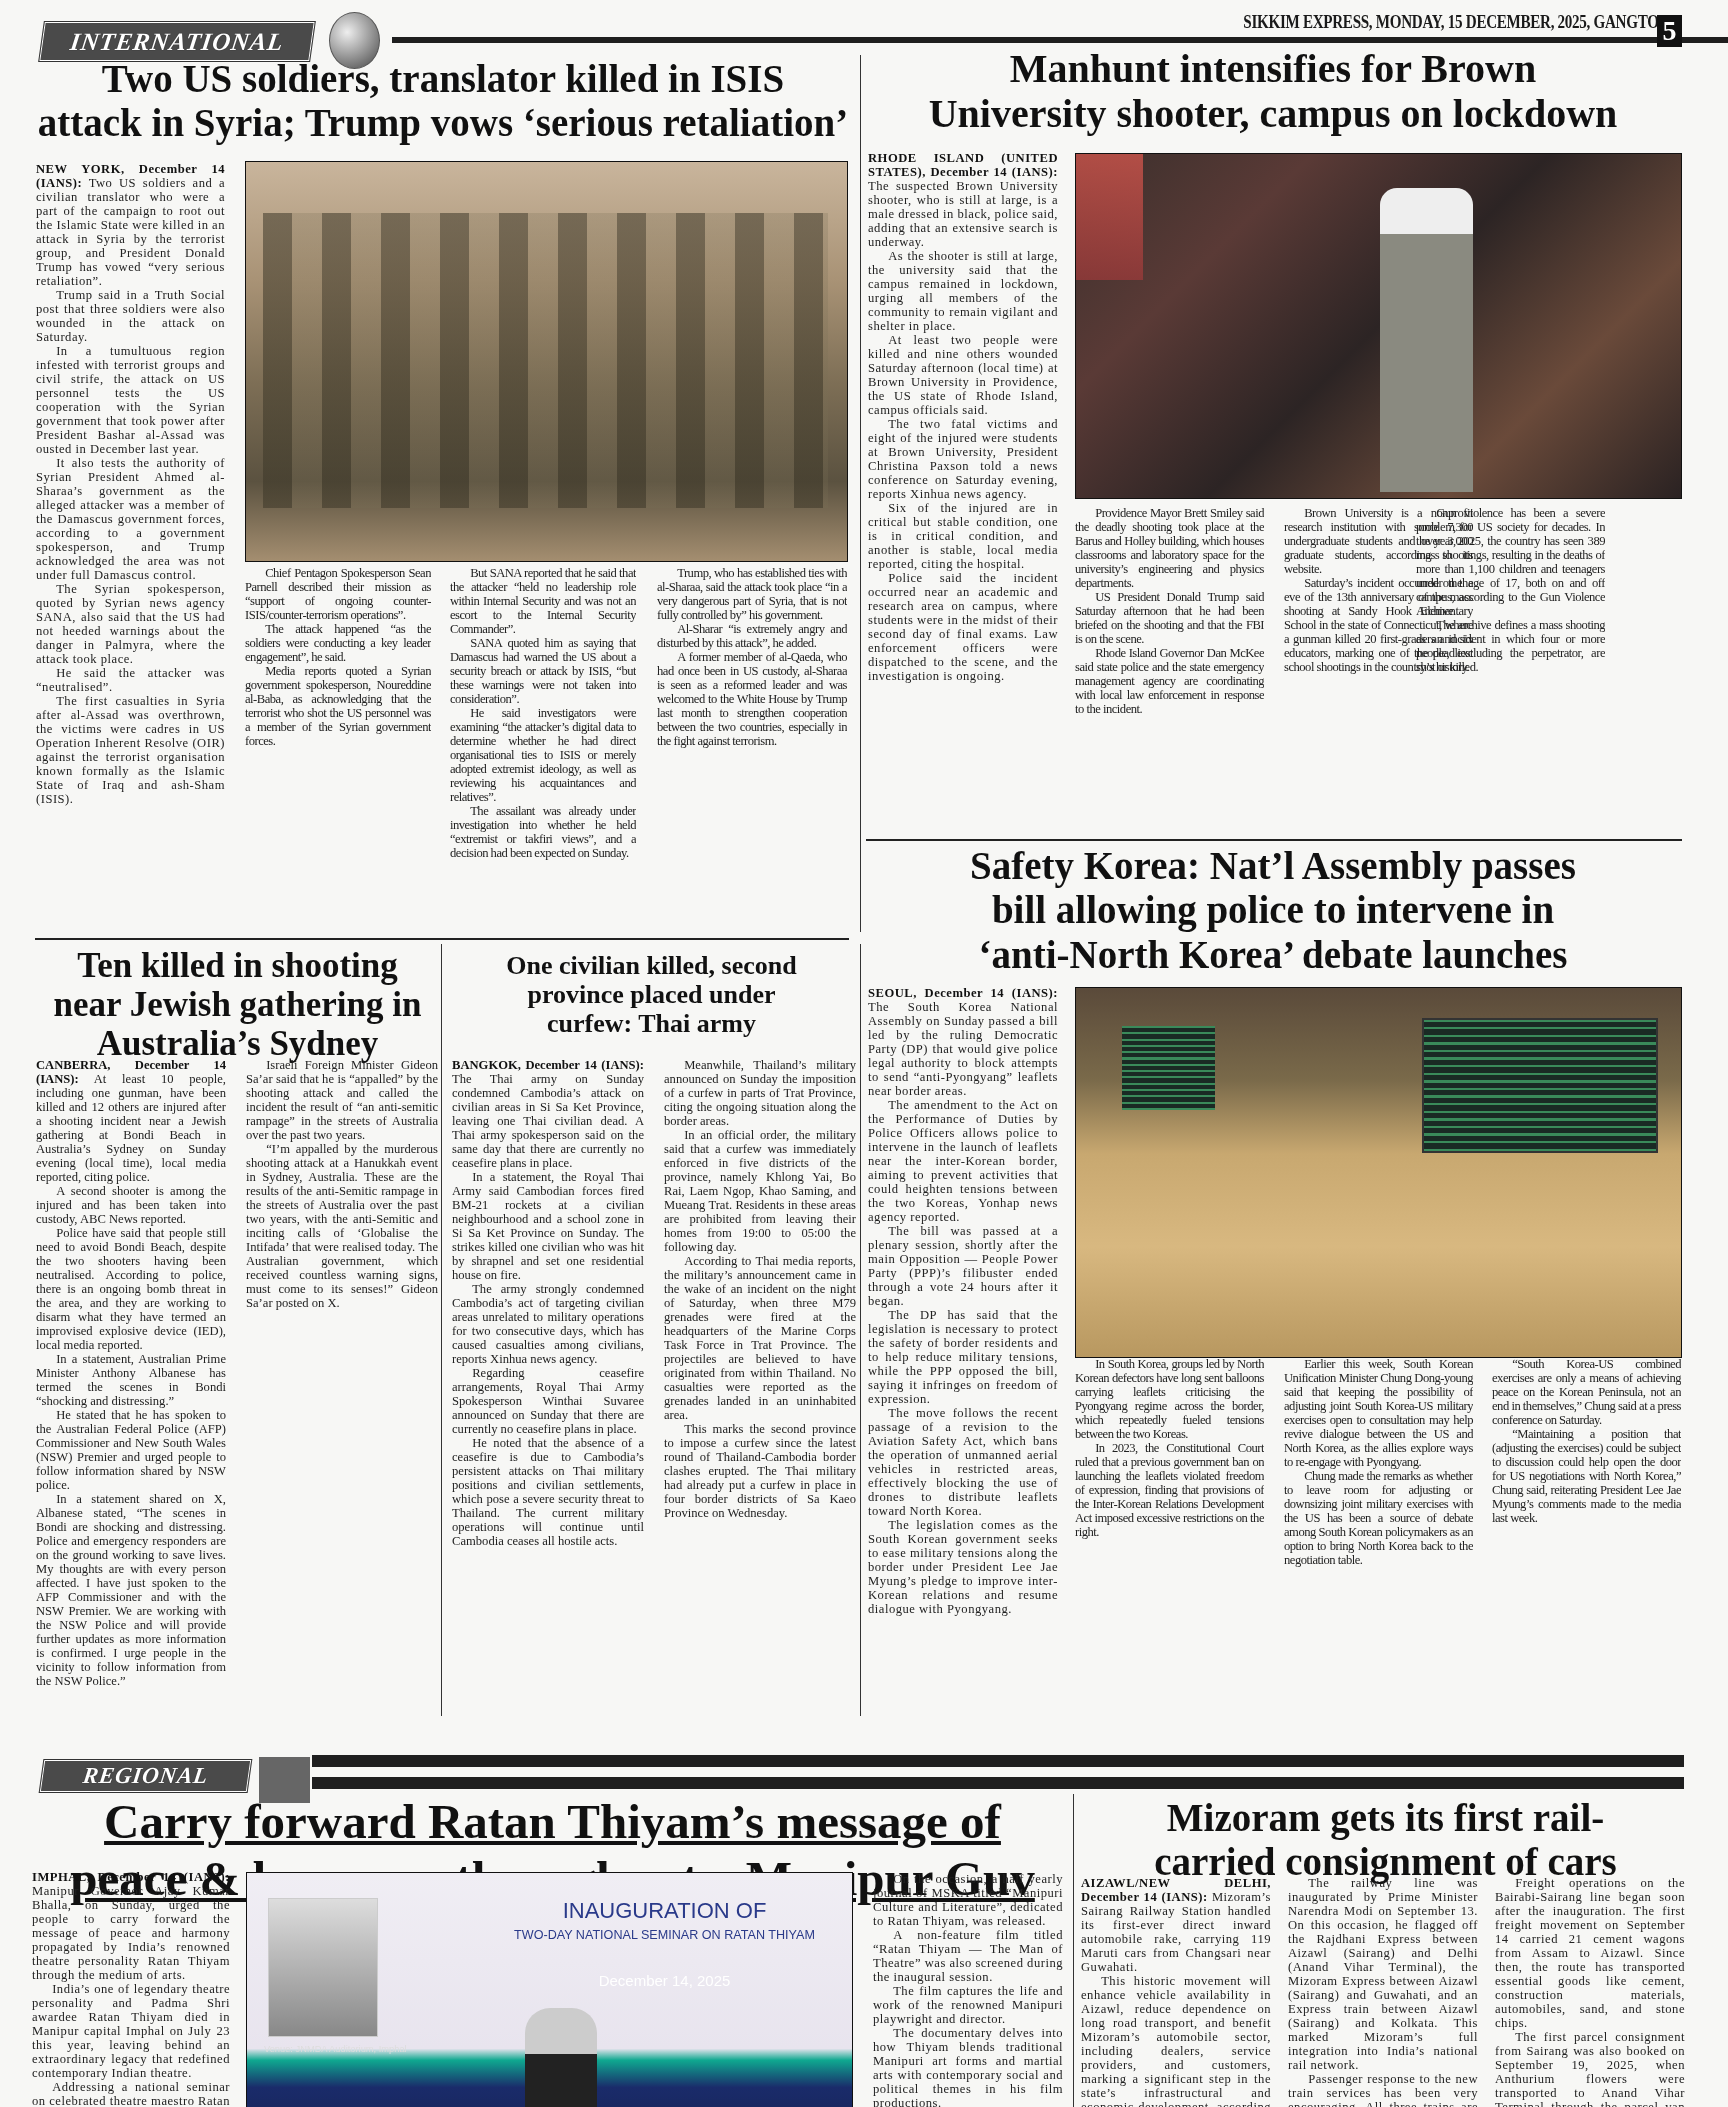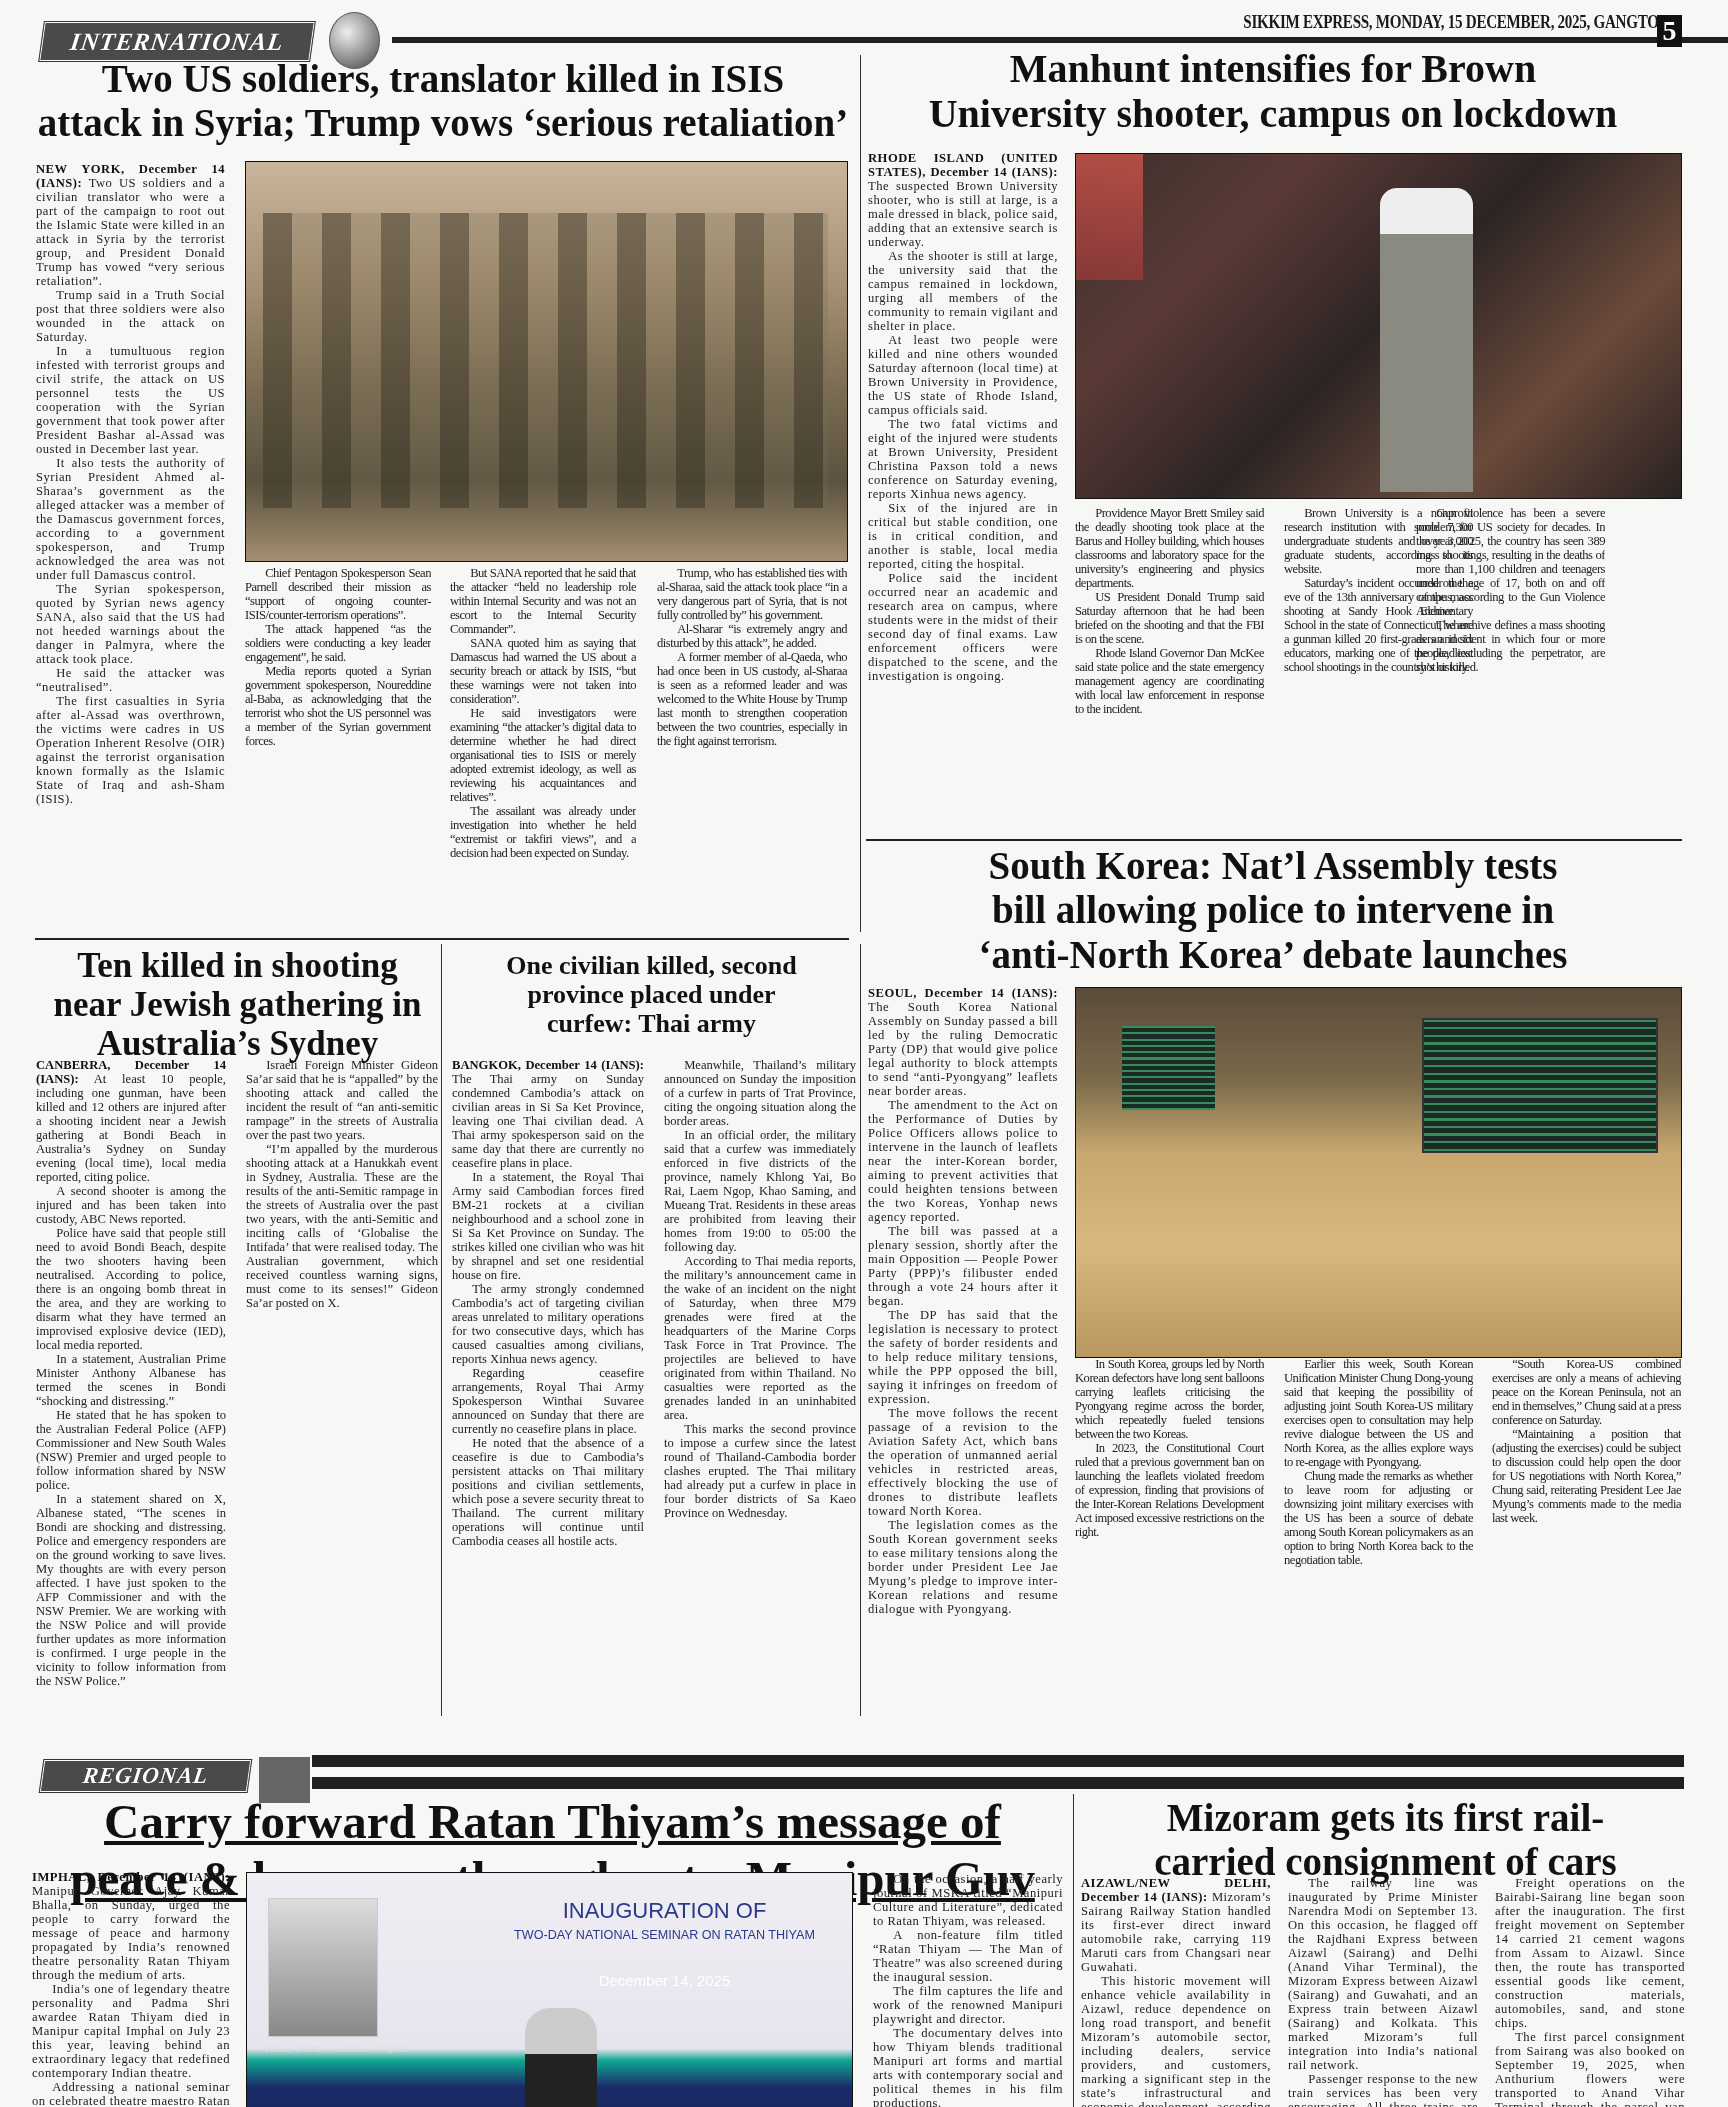--- a/index.html
+++ b/index.html
@@ -132,21 +132,21 @@
 </div>
 <div class="col" style="left:664px;top:1058px;width:192px;height:658px;">
   <p>Meanwhile, Thailand’s military announced on Sunday the imposition of a curfew in parts of Trat Province, citing the ongoing situation along the border areas.</p>
   <p>In an official order, the military said that a curfew was immediately enforced in five districts of the province, namely Khlong Yai, Bo Rai, Laem Ngop, Khao Saming, and Mueang Trat. Residents in these areas are prohibited from leaving their homes from 19:00 to 05:00 the following day.</p>
   <p>According to Thai media reports, the military’s announcement came in the wake of an incident on the night of Saturday, when three M79 grenades were fired at the headquarters of the Marine Corps Task Force in Trat Province. The projectiles are believed to have originated from within Thailand. No casualties were reported as the grenades landed in an uninhabited area.</p>
   <p>This marks the second province to impose a curfew since the latest round of Thailand-Cambodia border clashes erupted. The Thai military had already put a curfew in place in four border districts of Sa Kaeo Province on Wednesday.</p>
 </div>
 <div class="vrule" style="left:860px;top:944px;height:772px;"></div>
 
 <div class="hl" style="left:866px;top:844px;width:814px;font-size:39px;line-height:1.14;">
-  <span>South Korea: Nat’l Assembly tests</span>
+  <span>Safety Korea: Nat’l Assembly passes</span>
   <span>bill allowing police to intervene in</span>
   <span>‘anti-North Korea’ debate launches</span>
 </div>
 <div class="col wide" style="left:868px;top:986px;width:190px;height:731px;">
   <p class="lead"><span class="dl">SEOUL, December 14 (IANS):</span> <span>The South Korea National Assembly on Sunday passed a bill led by the ruling Democratic Party (DP) that would give police legal authority to block attempts to send “anti-Pyongyang” leaflets near border areas.</span></p>
   <p>The amendment to the Act on the Performance of Duties by Police Officers allows police to intervene in the launch of leaflets near the inter-Korean border, aiming to prevent activities that could heighten tensions between the two Koreas, Yonhap news agency reported.</p>
   <p>The bill was passed at a plenary session, shortly after the main Opposition — People Power Party (PPP)’s filibuster ended through a vote 24 hours after it began.</p>
   <p>The DP has said that the legislation is necessary to protect the safety of border residents and to help reduce military tensions, while the PPP opposed the bill, saying it infringes on freedom of expression.</p>
   <p>The move follows the recent passage of a revision to the Aviation Safety Act, which bans the operation of unmanned aerial vehicles in restricted areas, effectively blocking the use of drones to distribute leaflets toward North Korea.</p>
   <p>The legislation comes as the South Korean government seeks to ease military tensions along the border under President Lee Jae Myung’s pledge to improve inter-Korean relations and resume dialogue with Pyongyang.</p>

